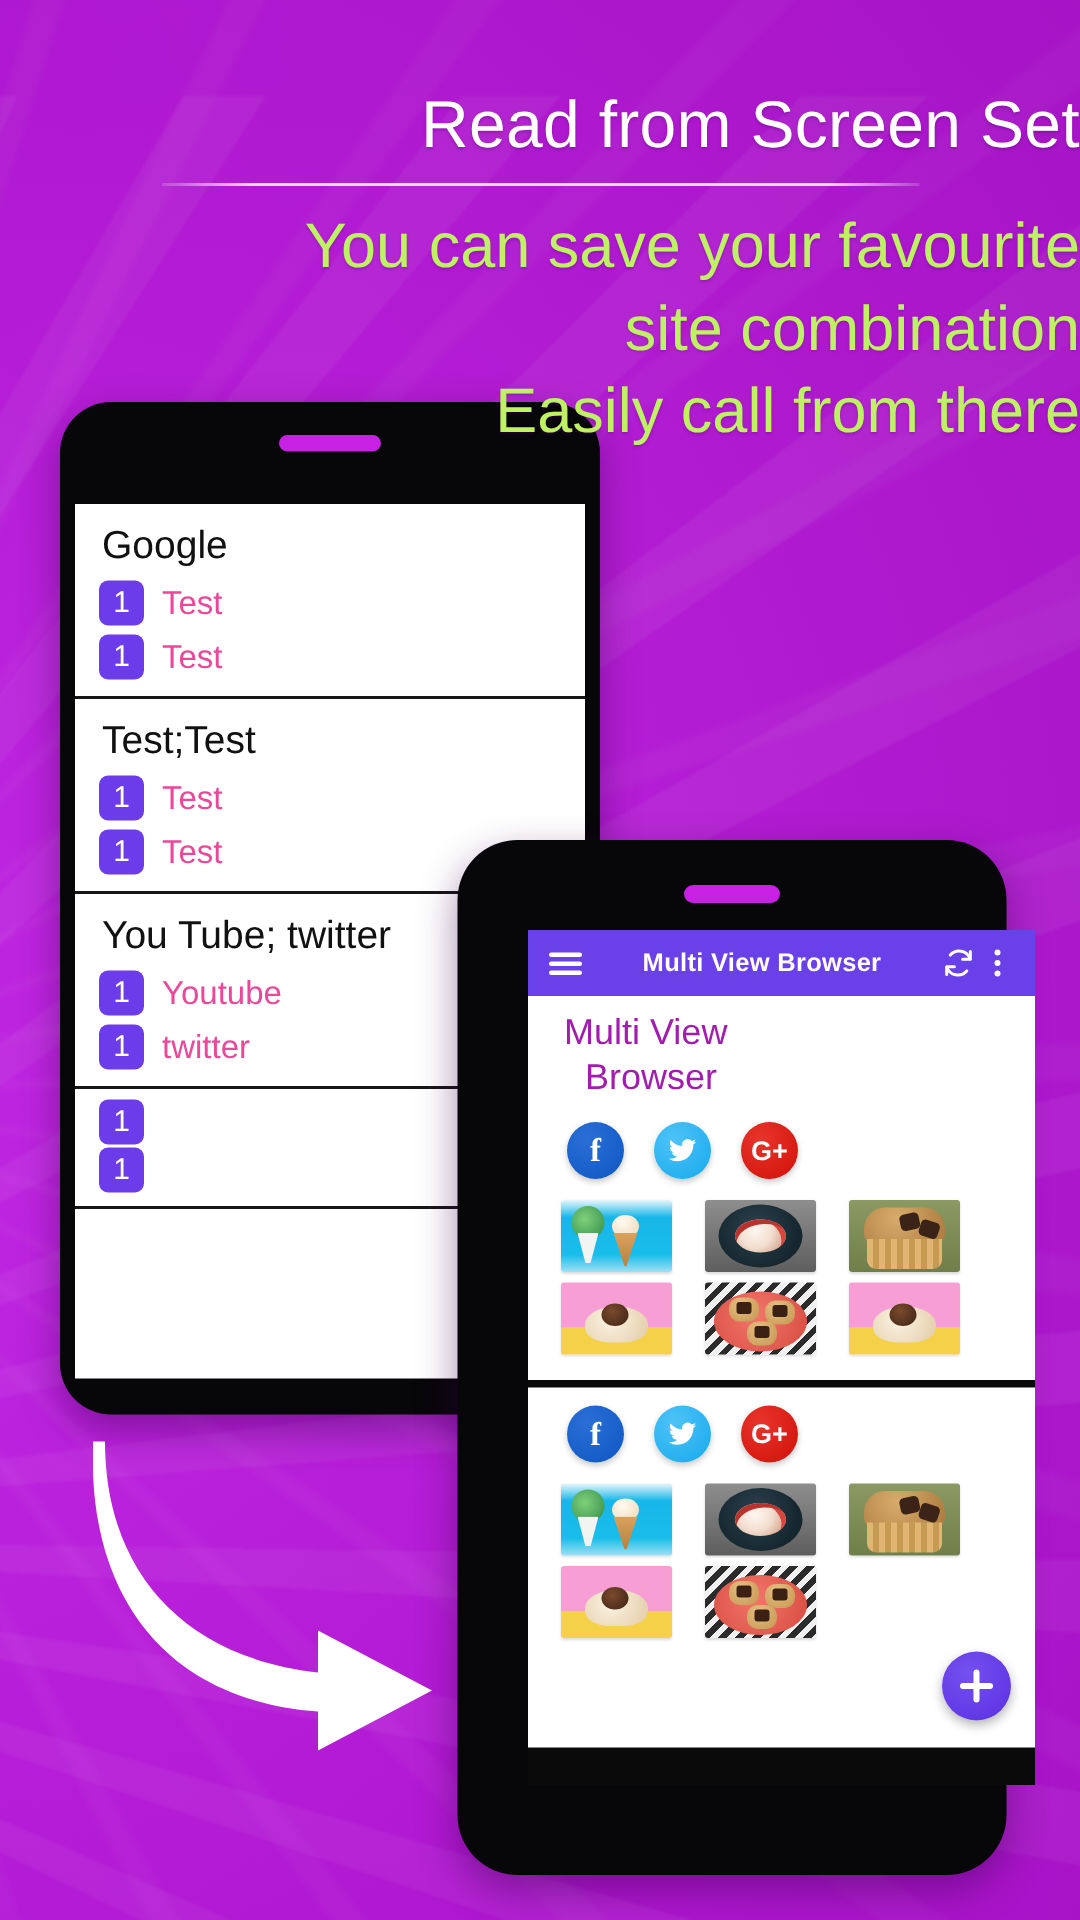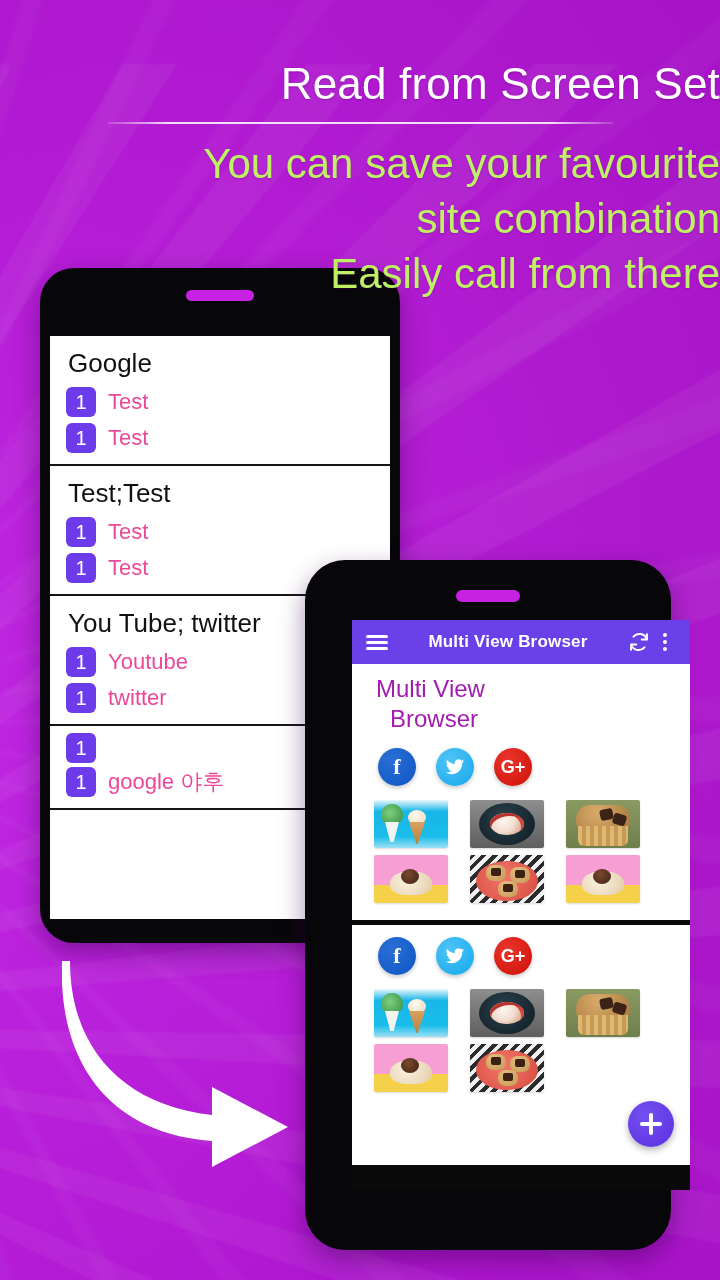--- a/index.html
+++ b/index.html
@@ -210,21 +210,20 @@
         <div class="row-label">twitter</div>
       </div>
     </div>
 
     <div class="grp">
       <div class="row">
         <div class="badge">1</div>
       </div>
       <div class="row">
         <div class="badge">1</div>
-        <div class="row-label">google 야후</div>
       </div>
     </div>
 
     <div class="grp blank"></div>
   </div>
 </div>
 
 <div class="phone" id="phone2">
   <div class="speaker"></div>
   <div class="screen">

